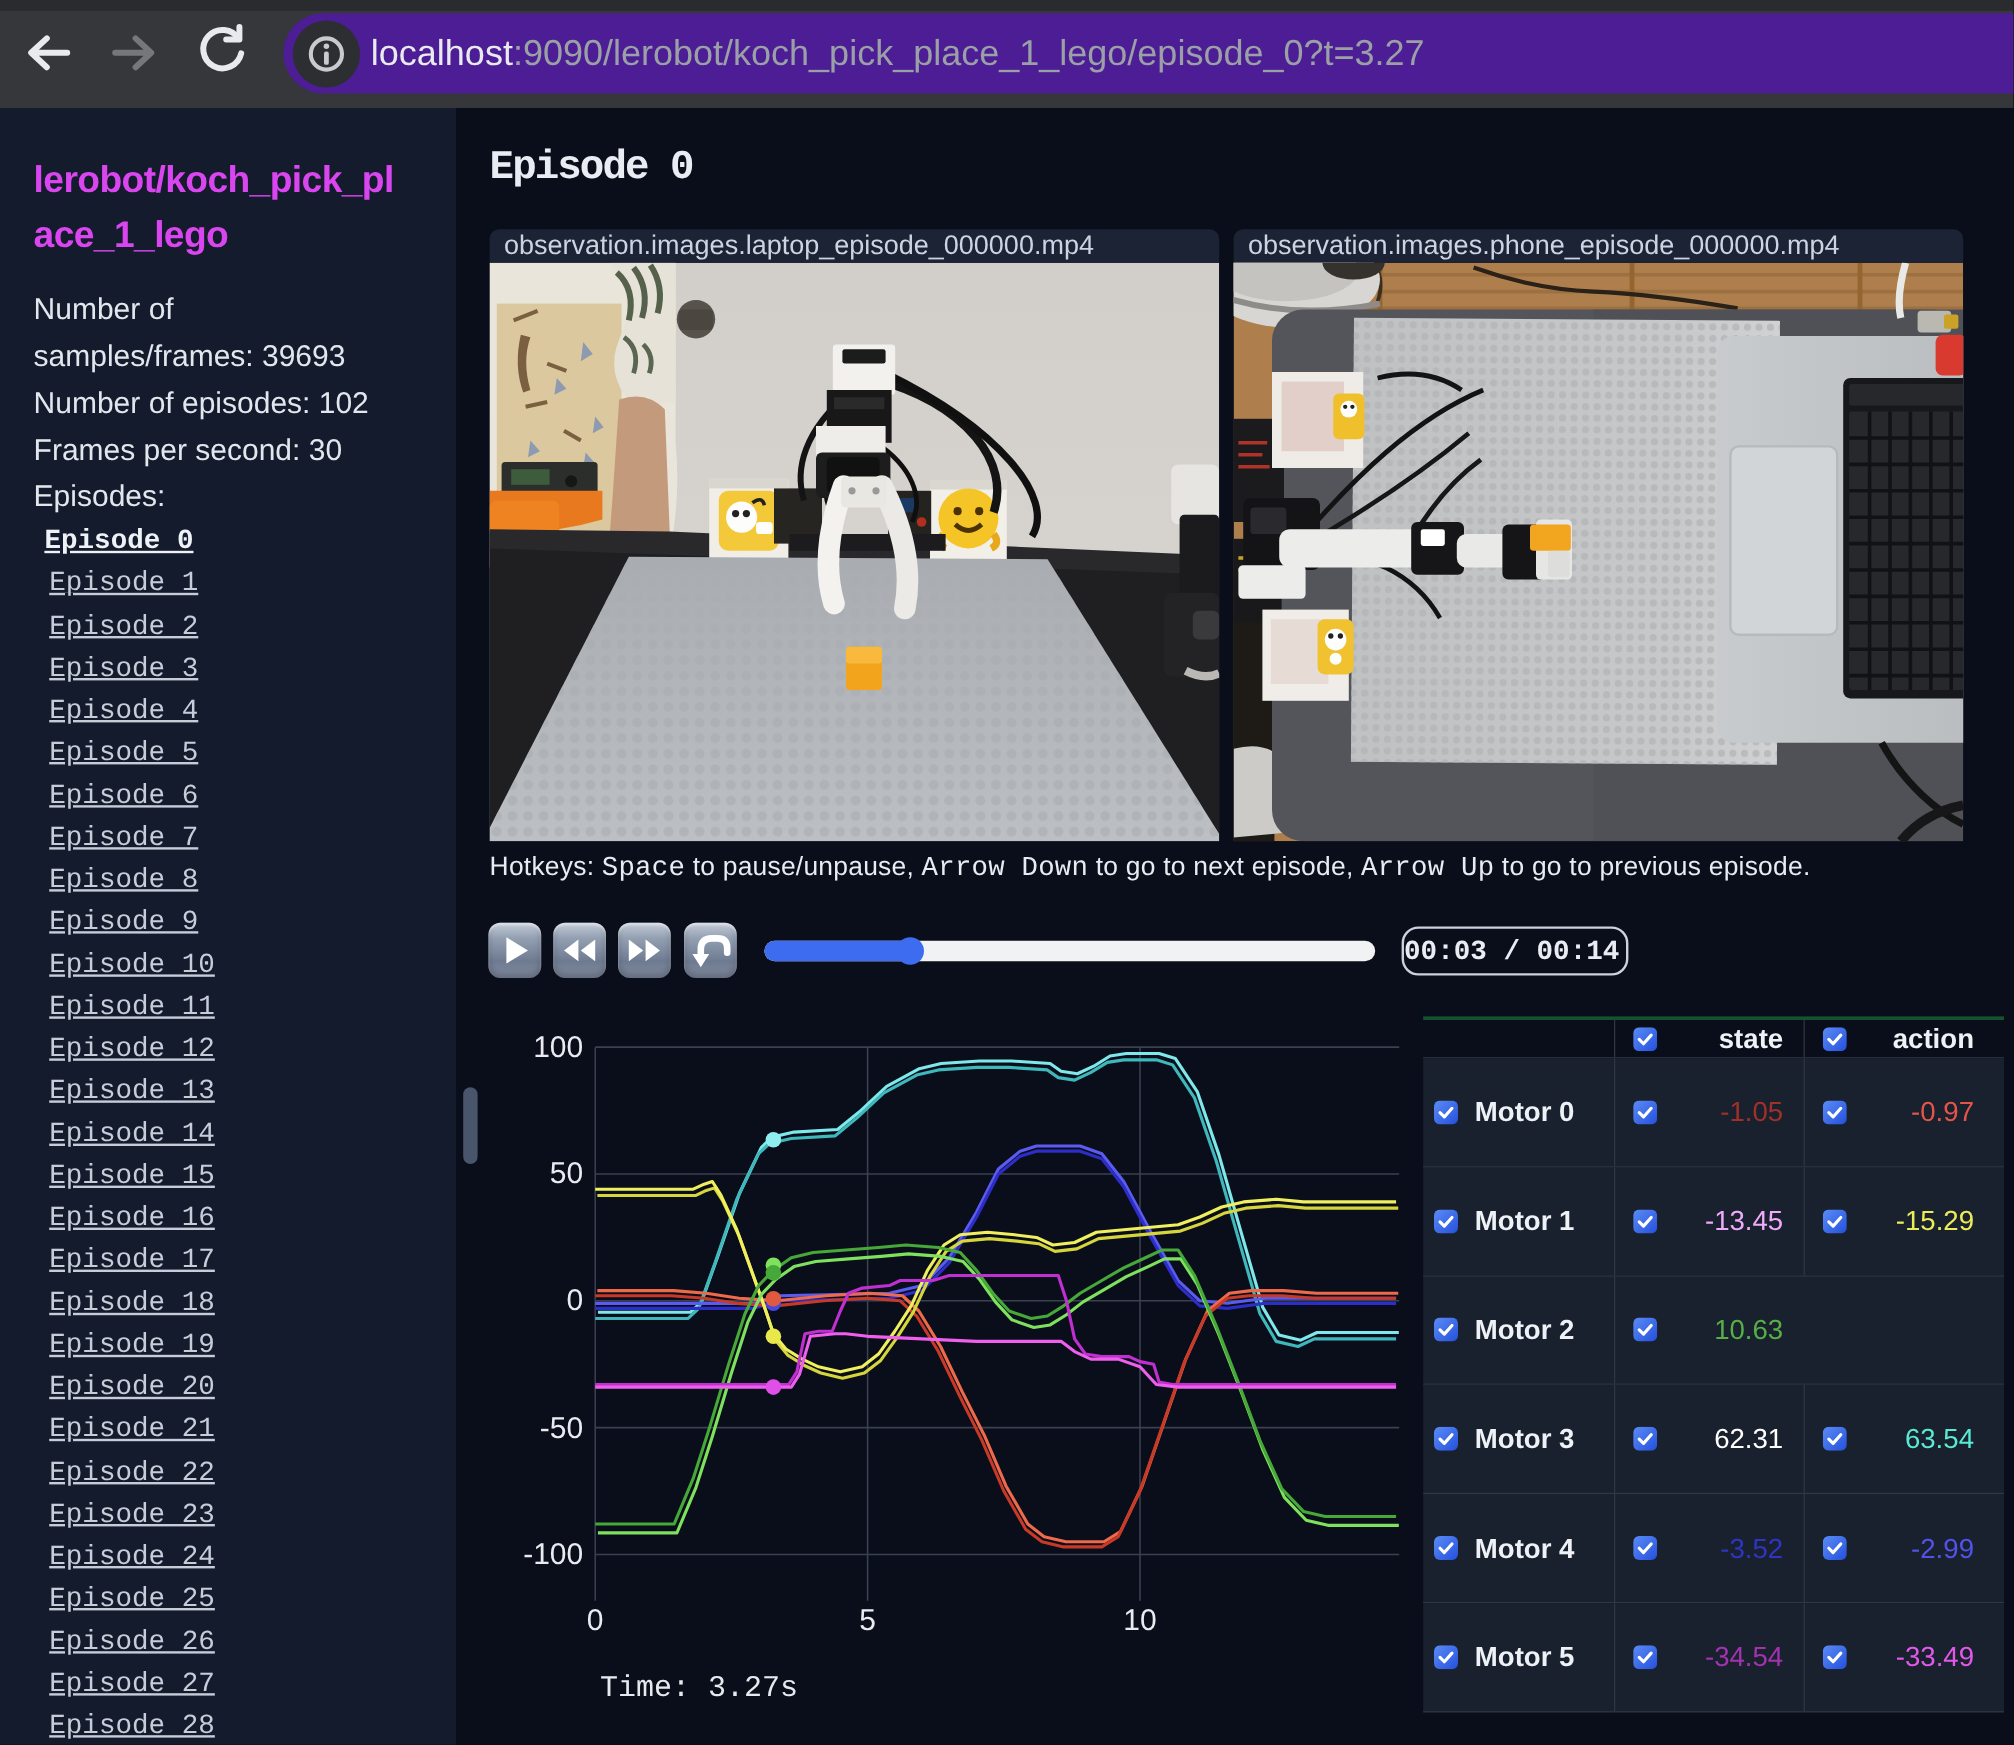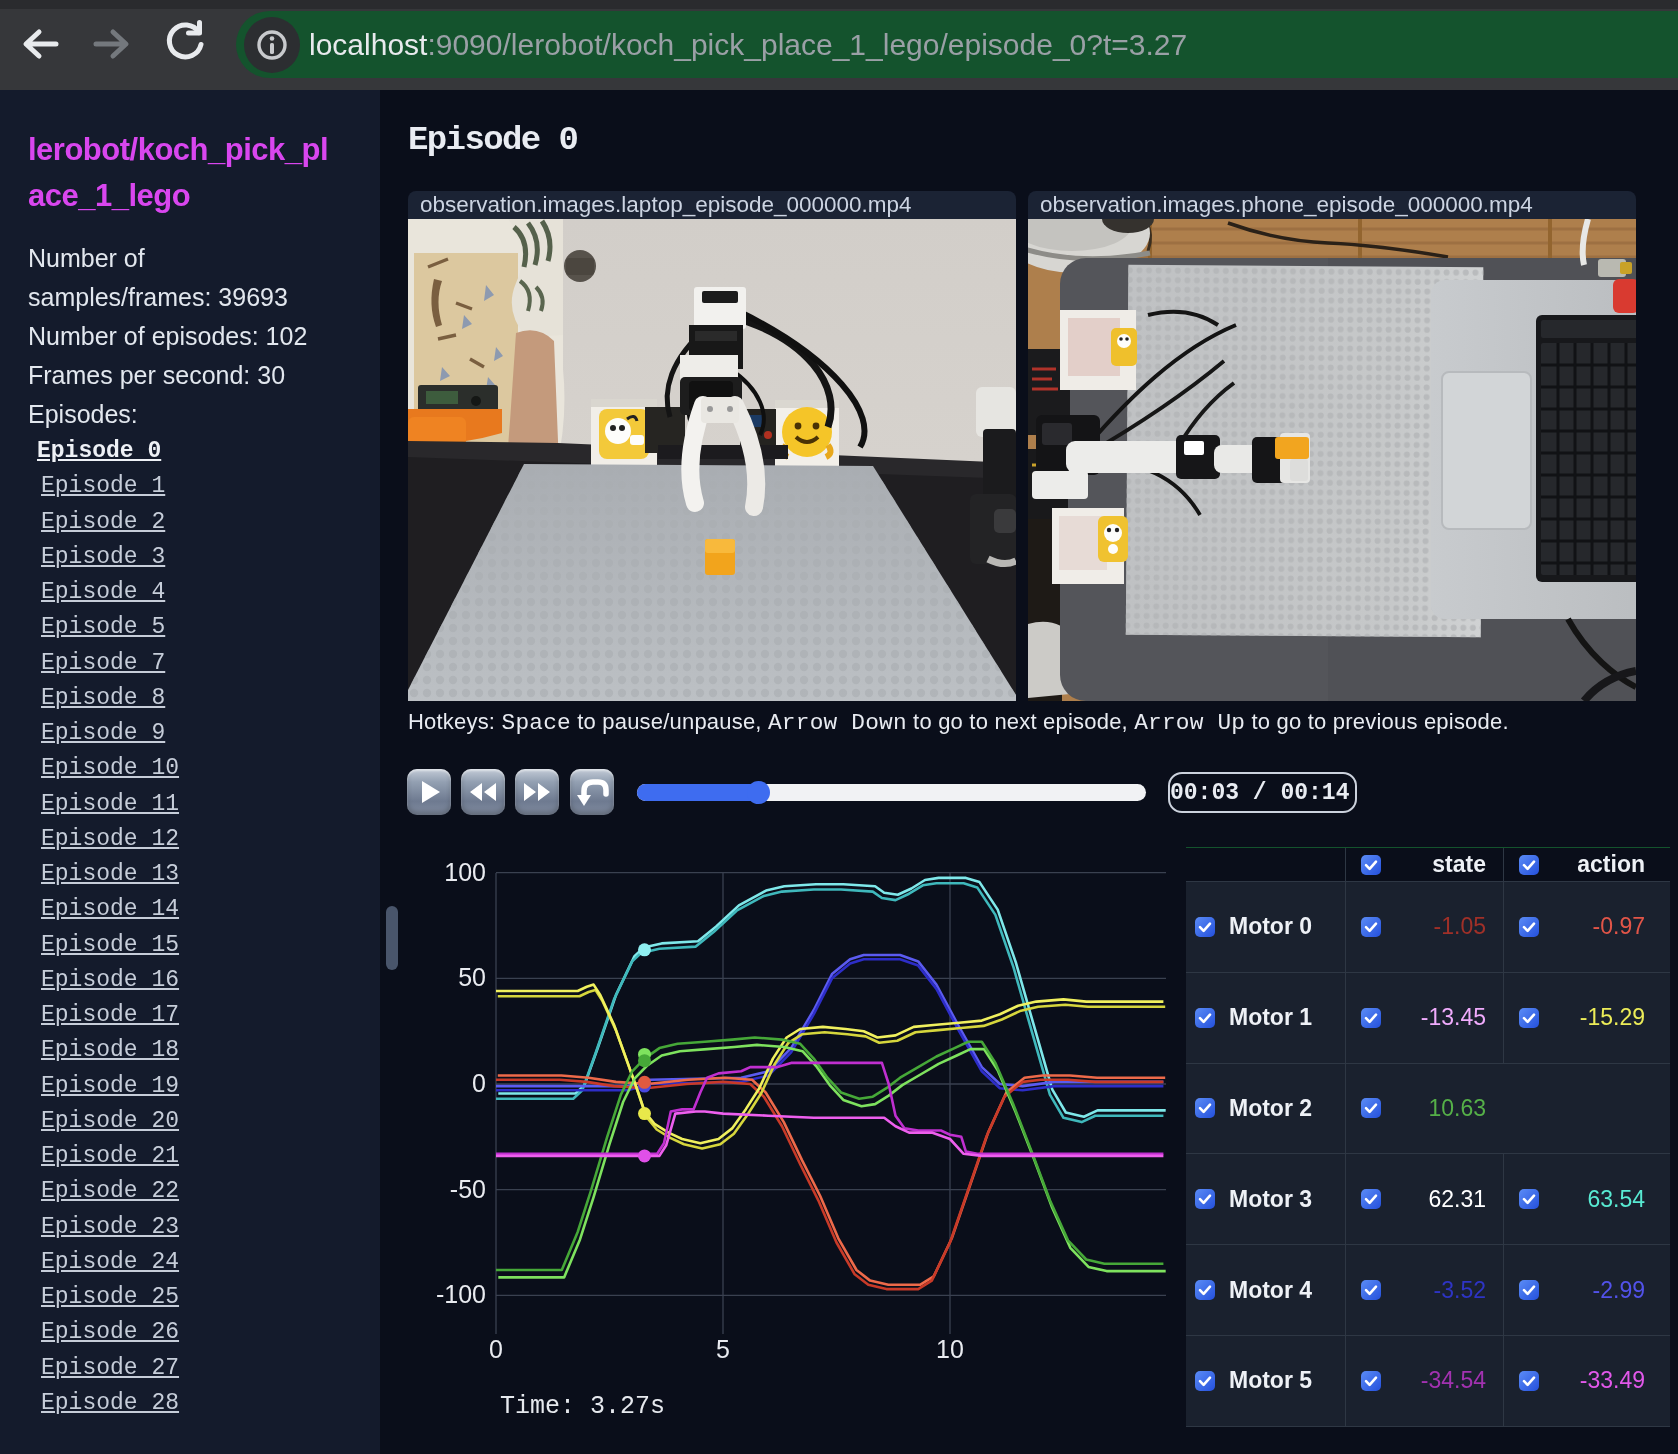--- a/index.html
+++ b/index.html
@@ -1,19 +1,19 @@
 <!DOCTYPE html>
 <html><head><meta charset="utf-8"><style>
 * { margin:0; padding:0; box-sizing:border-box; }
 body { width:1678px; height:1454px; position:relative; overflow:hidden;
   background:#0a0e1a; font-family:"Liberation Sans", sans-serif; }
 #chrome { position:absolute; left:0; top:0; width:1678px; height:90px; background:#36373a; }
 #chrome .topstrip { position:absolute; left:0; top:0; width:100%; height:9px; background:#2a2b2e; }
 #chrome .navbtn { position:absolute; top:16px; }
-#urlbar { position:absolute; left:236px; top:11px; right:0; height:67px; background:#14532d; border-radius:34px 0 0 34px; }
+#urlbar { position:absolute; left:236px; top:11px; right:0; height:67px; background:#4c1d95; border-radius:34px 0 0 34px; }
 #urlbar .infobg { position:absolute; left:8px; top:5.5px; width:56px; height:56px; border-radius:50%; background:#2c2e31; }
 #urltext { position:absolute; left:73px; top:0; height:67px; line-height:67px; font-size:30px; color:#9aa0a6; white-space:nowrap; }
 #urltext b { color:#e8eaed; font-weight:normal; }
 #sidebar { position:absolute; left:0; top:90px; width:380px; height:1364px; background:#141b2c; color:#e4e8ef; }
 #sidebar h1 { position:absolute; left:28px; top:37px; width:330px; font-size:31px; line-height:46px; color:#d946ef; letter-spacing:-0.5px; }
 #stats { position:absolute; left:28px; top:149px; font-size:25px; line-height:39px; color:#e2e7ee; width:340px; }
 #eplist { position:absolute; left:0; top:344px; list-style:none; width:380px; }
 #eplist li { height:35.25px; line-height:35.25px; padding-left:41px; font-family:"Liberation Mono", monospace; font-size:23px; }
 #eplist a { color:#c6cdd9; text-decoration:underline; }
 #eplist li.cur { padding-left:37px; }
@@ -28,21 +28,21 @@
   background:linear-gradient(180deg,#c3cbd7 0%,#93a0b2 28%,#6e7a90 70%,#828da1 100%);
   box-shadow:inset 0 2px 2px rgba(255,255,255,.5), inset 0 -3px 5px rgba(0,0,0,.25); }
 #slider { position:absolute; left:637px; top:784px; width:509px; height:17px; border-radius:9px; background:#f1f2f4; }
 #slider .fill { position:absolute; left:0; top:0; width:121px; height:17px; border-radius:9px 0 0 9px; background:#3e6cf0; }
 #slider .thumb { position:absolute; left:110px; top:-3px; width:23px; height:23px; border-radius:50%; background:#3e6cf0; }
 #timepill { position:absolute; left:1168px; top:772px; width:189px; height:41px; border:2px solid #ccd2dd; border-radius:14px;
   font-family:"Liberation Mono", monospace; font-size:23px; color:#e9ecf2; text-align:left; line-height:38px; white-space:nowrap;font-weight:bold; }
 #scrollthumb { position:absolute; left:386px; top:906px; width:12px; height:64px; border-radius:6px; background:#49556b; }
 #mtable { position:absolute; left:1186px; top:847px; width:484px; color:#eef1f6; }
 #mtable .tr { display:flex; height:90.8px; border-bottom:1px solid #2e3744; background:#1a212e; }
-#mtable .tr.th { height:35px; background:transparent; border-top:1px solid #14532d; }
+#mtable .tr.th { height:35px; background:transparent; border-top:3px solid #14532d; }
 #mtable .td { display:flex; align-items:center; position:relative; }
 #mtable .c1 { width:159px; padding-left:9px; }
 #mtable .c2 { width:158px; border-left:1px solid #2e3744; padding-left:15px; }
 #mtable .c3 { width:167px; border-left:1px solid #2e3744; padding-left:15px; }
 #mtable .cb { width:20px; height:20px; display:inline-block; }
 #mtable .mlab { font-weight:bold; font-size:23px; margin-left:14px; }
 #mtable .hlab { font-weight:bold; font-size:23px; position:absolute; right:17px; }
 #mtable .c3 .hlab, #mtable .c3 .val { right:25px; }
 #mtable .val { font-size:23px; position:absolute; right:17px; }
 </style></head>
@@ -72,20 +72,21 @@
 <div id="sidebar">
   <h1>lerobot/koch_pick_pl<br>ace_1_lego</h1>
   <div id="stats">Number of<br>samples/frames: 39693<br>Number of episodes: 102<br>Frames per second: 30<br>Episodes:</div>
   <ul id="eplist">
       <li class="cur"><a>Episode 0</a></li>
       <li><a>Episode 1</a></li>
       <li><a>Episode 2</a></li>
       <li><a>Episode 3</a></li>
       <li><a>Episode 4</a></li>
       <li><a>Episode 5</a></li>
+      <li><a>Episode 6</a></li>
       <li><a>Episode 7</a></li>
       <li><a>Episode 8</a></li>
       <li><a>Episode 9</a></li>
       <li><a>Episode 10</a></li>
       <li><a>Episode 11</a></li>
       <li><a>Episode 12</a></li>
       <li><a>Episode 13</a></li>
       <li><a>Episode 14</a></li>
       <li><a>Episode 15</a></li>
       <li><a>Episode 16</a></li>

